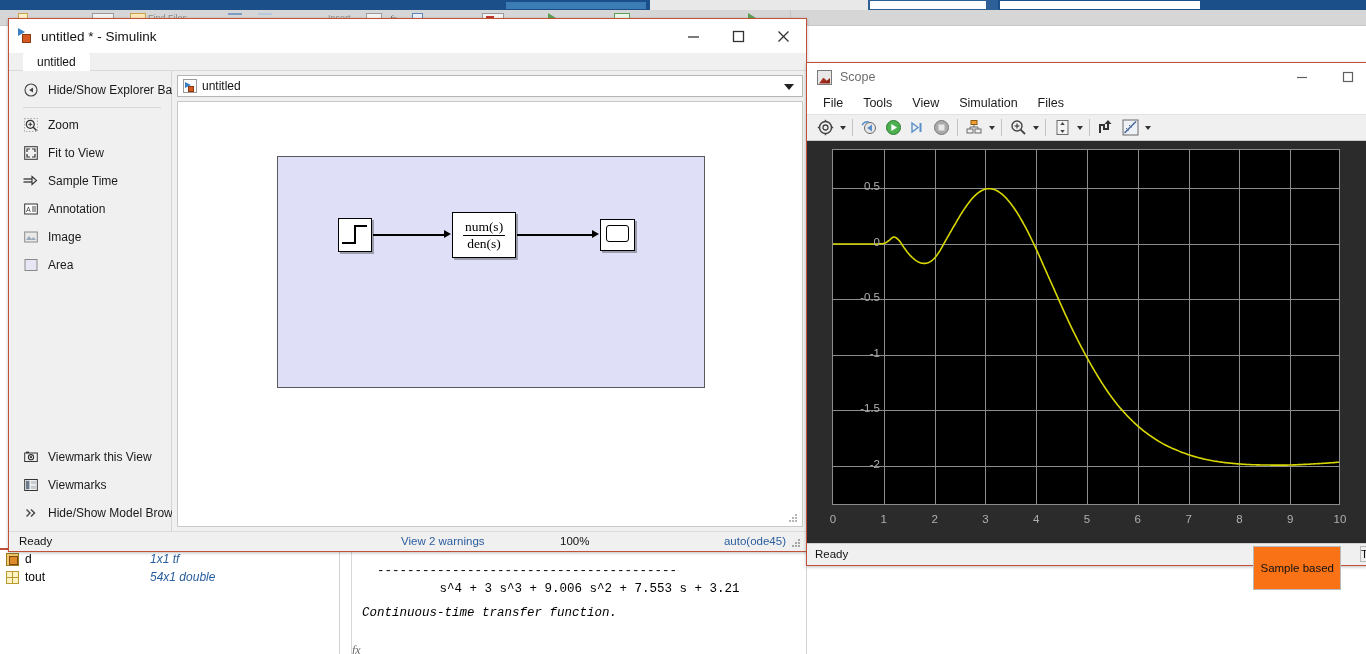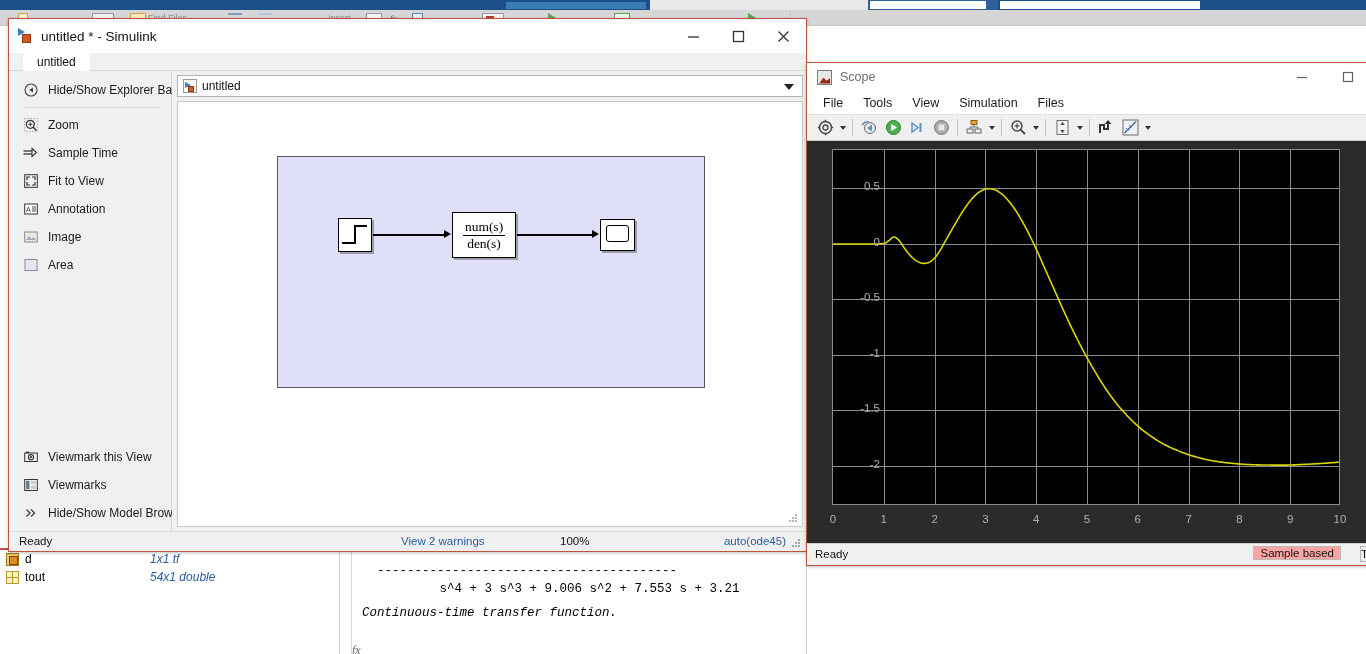--- a/index.html
+++ b/index.html
@@ -211,21 +211,21 @@
     text-align: right; white-space: nowrap; margin-left: 28px; }
   .xtick { position: absolute; font-size: 11.5px; color: #b0b0b0; text-align: center; }
   .sc-vscroll { position: absolute; right: 2px; top: 6px; width: 14px; bottom: 38px; background: #3a3a3a; }
   .sc-scrollbtn { position: absolute; right: 2px; top: 6px; width: 14px; height: 14px;
     background: #e6e6e6; border: 1px solid #5a5a5a; display:flex; align-items:center; justify-content:center; }
 
   .sc-statusbar { position: relative; height: 22px; background: #f0f0f0;
     border-top: 1px solid #d0d0d0; font-size: 11.5px; color: #111; }
   .sc-statusbar .st-ready { position: absolute; left: 8px; top: 4px; }
   .sc-statusbar .st-mode { position: absolute; right: 76px; top: 2px; border: 1px solid #b9b9b9;
-    padding: 0 6px; background:#fca5a5; }
+    padding: 15px 6px; background:#f97316; }
   .sc-statusbar .st-time { position: absolute; right: 6px; top: 2px; border: 1px solid #b9b9b9;
     padding: 1px 0; background:#f0f0f0; }
 </style>
 </head>
 <body>
 
 <div id="root">
 
   <div class="mat-topbar">
     <div class="seg" style="left:0;width:650px;background:#1b4f8a;"></div>
@@ -339,37 +339,37 @@
               <line x1="9" y1="9" x2="12.5" y2="12.5" stroke="#333" stroke-width="1.4"></line>
               <line x1="4.4" y1="6.3" x2="8.2" y2="6.3" stroke="#333" stroke-width="1"></line>
               <line x1="6.3" y1="4.4" x2="6.3" y2="8.2" stroke="#333" stroke-width="1"></line>
             </svg>
           </span>
           <span class="sb-label">Zoom</span>
         </div>
 
         <div class="sb-item">
           <span class="sb-ico">
+            <svg width="14" height="14" viewBox="0 0 14 14">
+              <rect x="0.7" y="0.7" width="12.6" height="12.6" fill="none" stroke="#333" stroke-width="1"></rect>
+              <path d="M3 6 L3 3 L6 3 M8 3 L11 3 L11 6 M11 8 L11 11 L8 11 M6 11 L3 11 L3 8" fill="none" stroke="#333" stroke-width="1.2"></path>
+            </svg>
+          </span>
+          <span class="sb-label">Fit to View</span>
+        </div>
+
+        <div class="sb-item">
+          <span class="sb-ico">
             <svg width="15" height="14" viewBox="0 0 15 14">
               <line x1="0.5" y1="5" x2="9" y2="5" stroke="#333" stroke-width="1.3"></line>
               <line x1="0.5" y1="8" x2="9" y2="8" stroke="#333" stroke-width="1.3"></line>
               <path d="M9 2.5 L13.5 6.5 L9 10.5 Z" fill="none" stroke="#333" stroke-width="1.1"></path>
             </svg>
           </span>
           <span class="sb-label">Sample Time</span>
-        </div>
-
-        <div class="sb-item">
-          <span class="sb-ico">
-            <svg width="14" height="14" viewBox="0 0 14 14">
-              <rect x="0.7" y="0.7" width="12.6" height="12.6" fill="none" stroke="#333" stroke-width="1"></rect>
-              <path d="M3 6 L3 3 L6 3 M8 3 L11 3 L11 6 M11 8 L11 11 L8 11 M6 11 L3 11 L3 8" fill="none" stroke="#333" stroke-width="1.2"></path>
-            </svg>
-          </span>
-          <span class="sb-label">Fit to View</span>
         </div>
 
         <div class="sb-item">
           <span class="sb-ico">
             <svg width="14" height="14" viewBox="0 0 14 14">
               <rect x="0.7" y="2" width="12.6" height="10" fill="#fff" stroke="#333" stroke-width="1"></rect>
               <text x="2" y="10" font-size="7" font-family="Liberation Sans, sans-serif" fill="#333">A</text>
               <line x1="8" y1="5" x2="12" y2="5" stroke="#333" stroke-width="0.9"></line>
               <line x1="8" y1="7" x2="12" y2="7" stroke="#333" stroke-width="0.9"></line>
               <line x1="8" y1="9" x2="12" y2="9" stroke="#333" stroke-width="0.9"></line>

